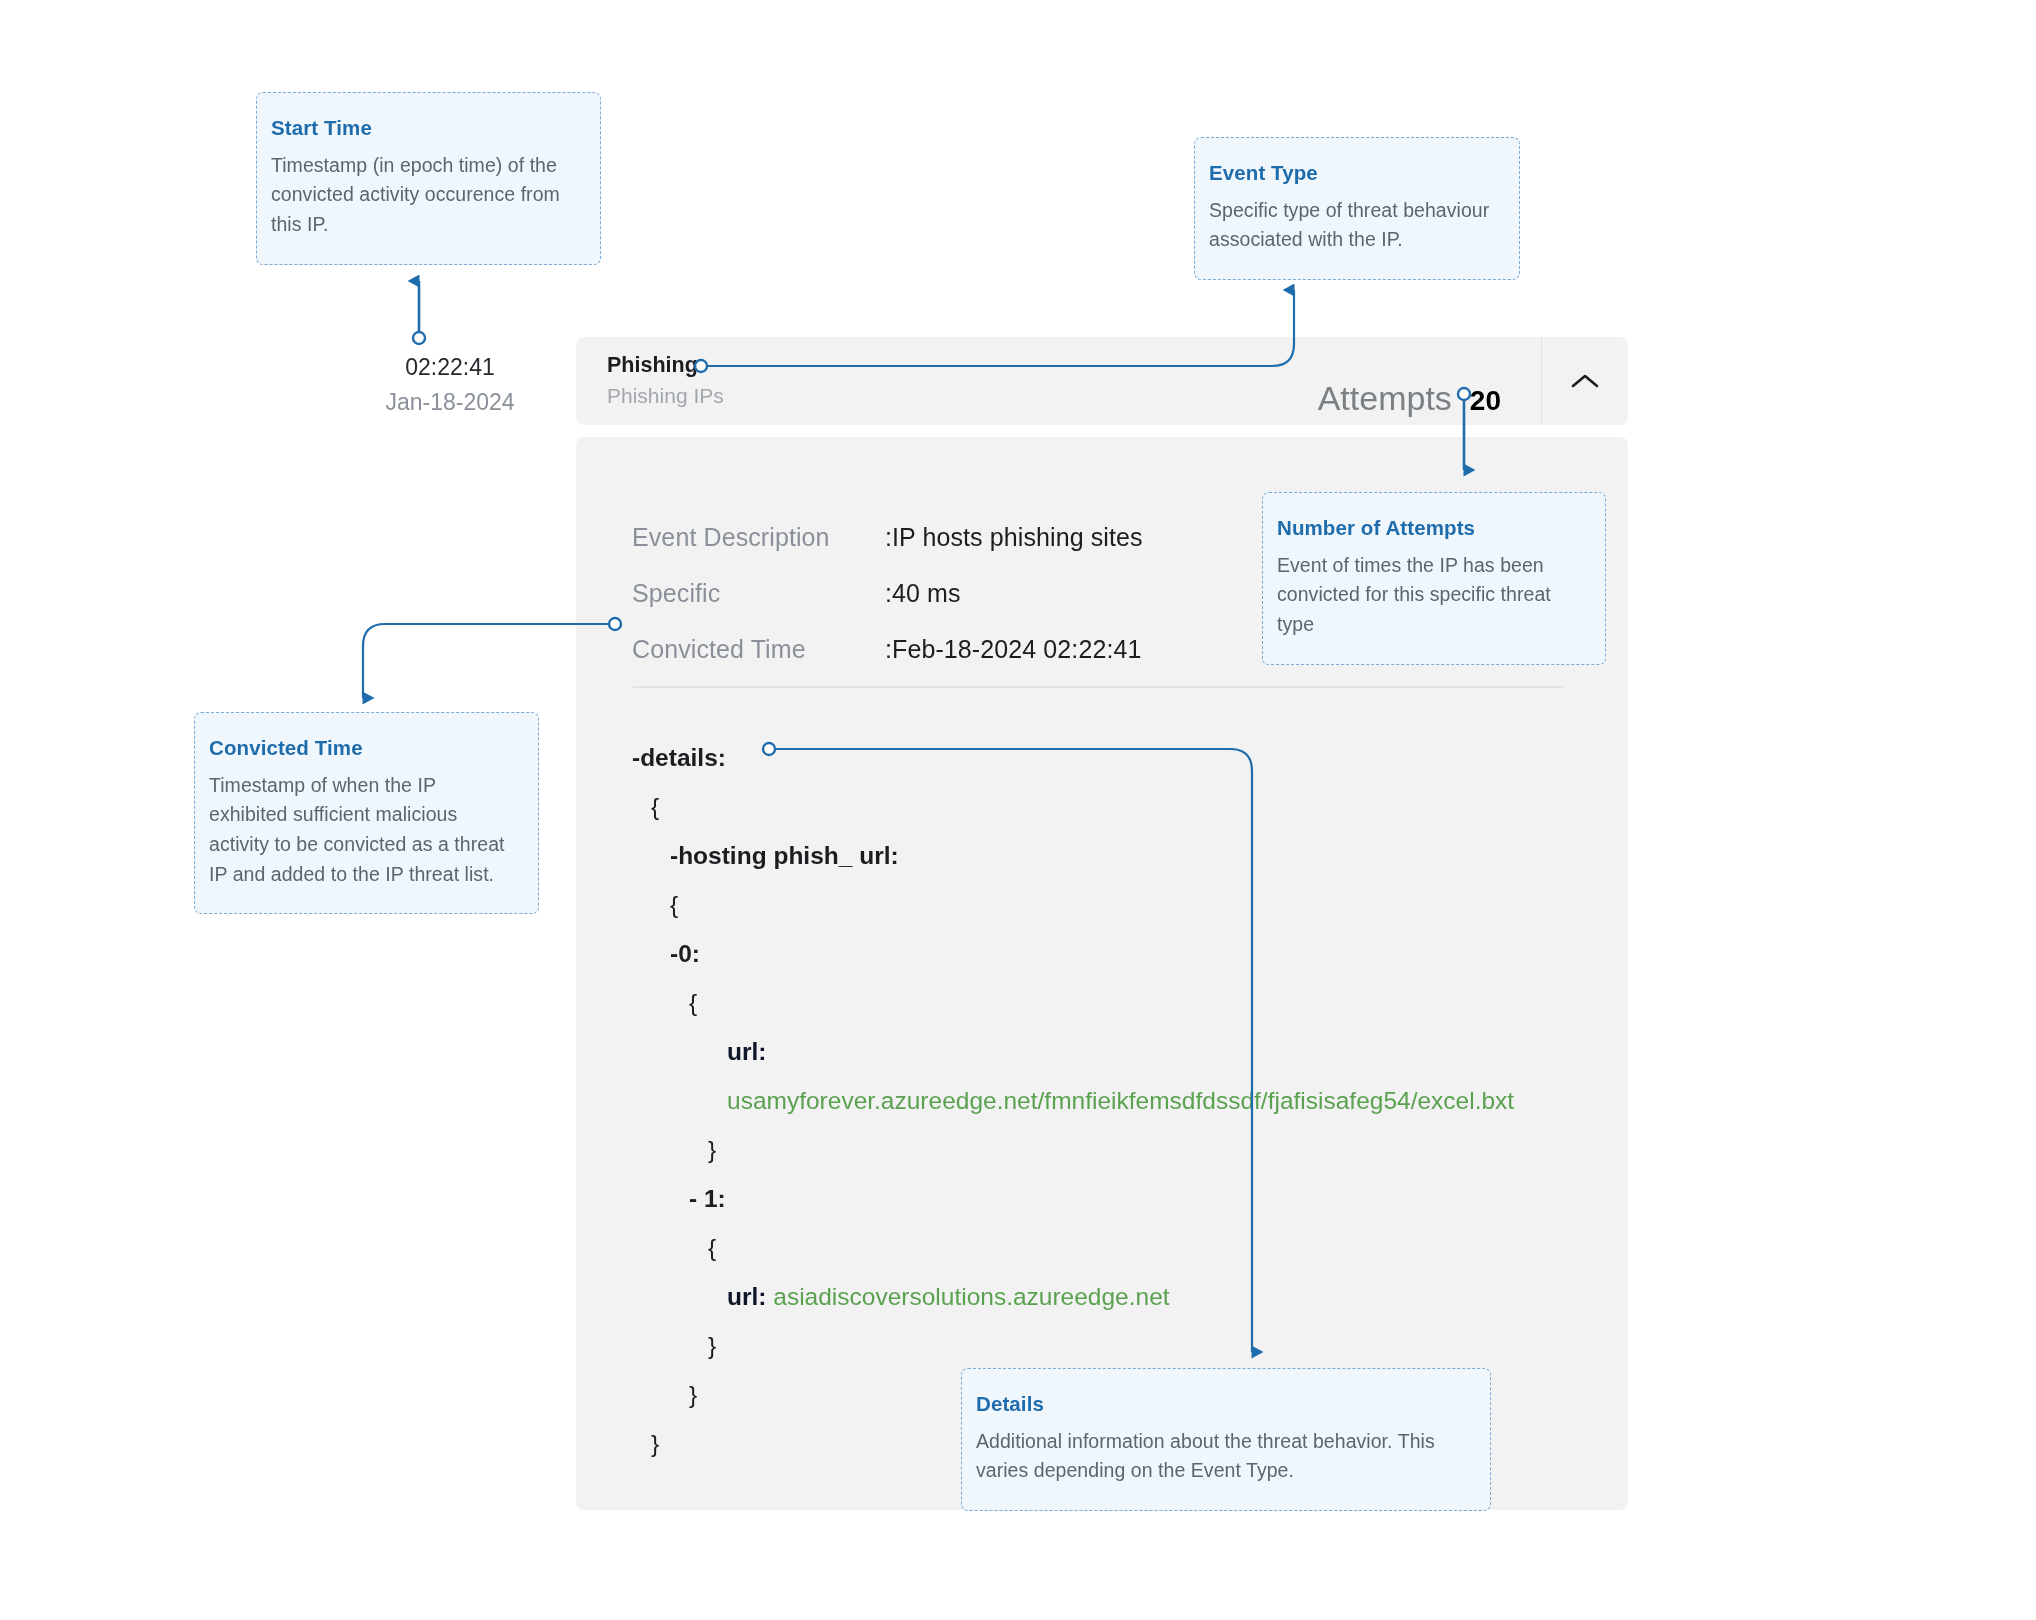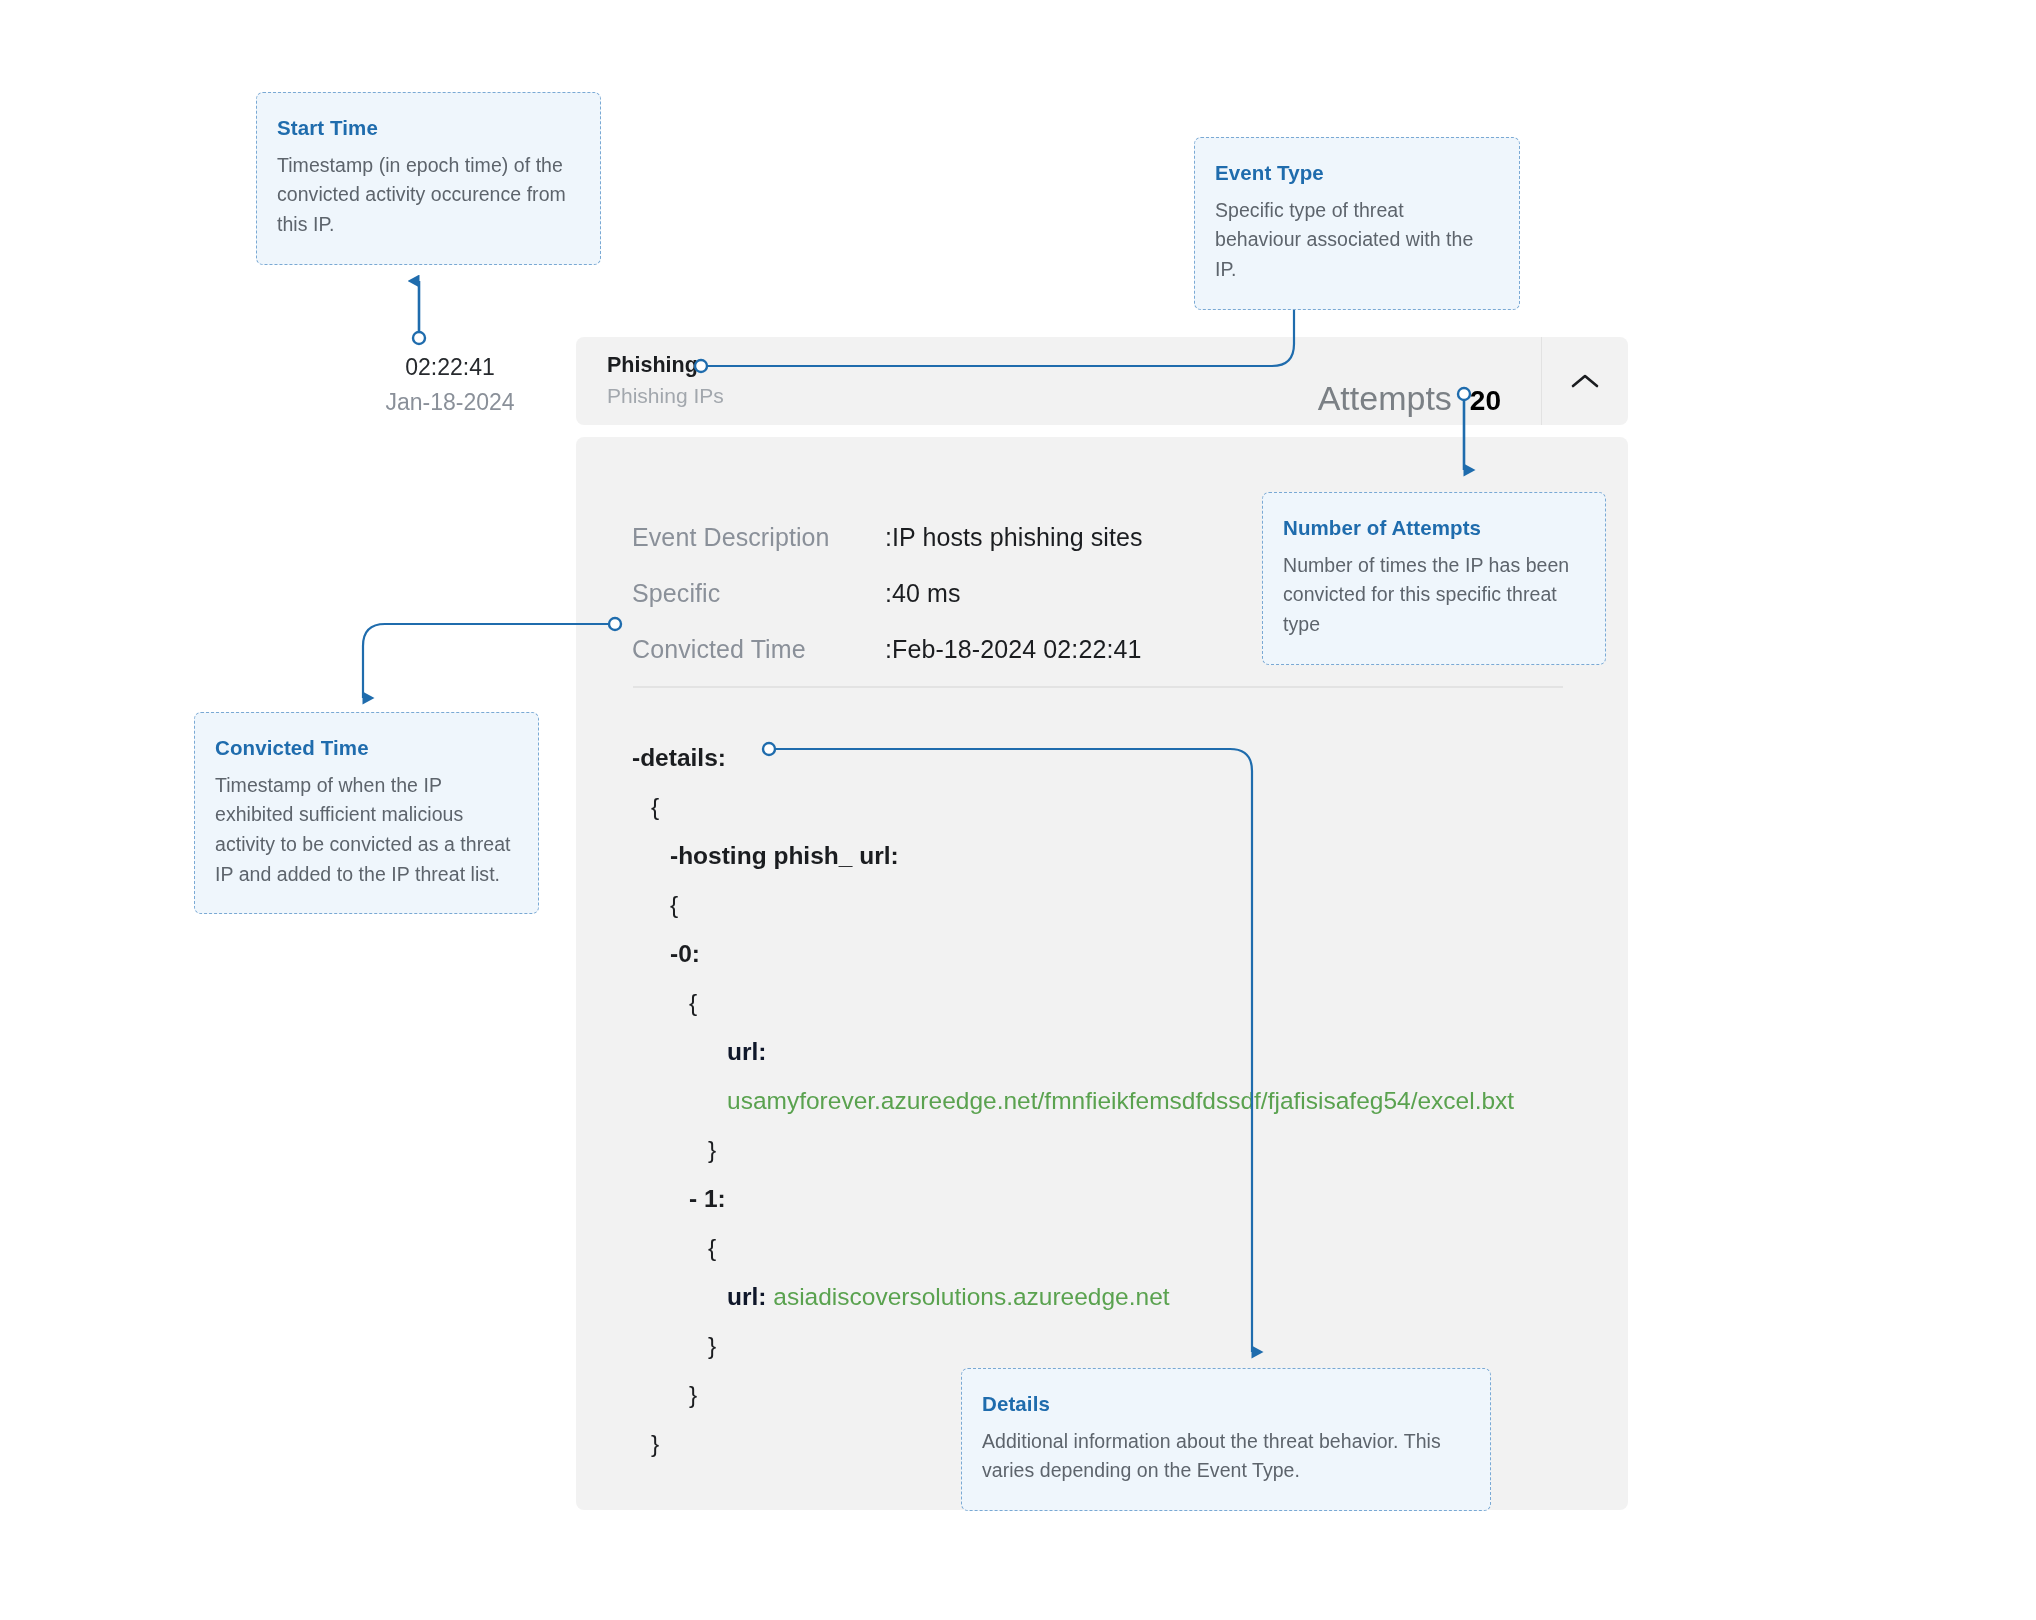--- a/index.html
+++ b/index.html
@@ -29,21 +29,21 @@
     z-index: 5;
   }
 
   
   .callout {
     position: absolute;
     box-sizing: border-box;
     background: #eff6fc;
     border: 1.6px dashed #7aa9d4;
     border-radius: 7px;
-    padding: 22px 26px 24px 20px;
+    padding: 22px 26px 24px 14px;
     z-index: 8;
   }
   .callout .c-title {
     color: #1f6cad;
     font-weight: bold;
     font-size: 20.5px;
     line-height: 1.25;
     margin-bottom: 10px;
     letter-spacing: .1px;
   }
@@ -250,21 +250,21 @@
     <div class="c-body">Timestamp (in epoch time) of the convicted activity occurence from this IP.</div>
   </div>
 
   <div class="callout" id="callout-event-type">
     <div class="c-title">Event Type</div>
     <div class="c-body">Specific type of threat behaviour associated with the IP.</div>
   </div>
 
   <div class="callout" id="callout-attempts">
     <div class="c-title">Number of Attempts</div>
-    <div class="c-body">Number of times the IP has been convicted for this specific threat type</div>
+    <div class="c-body">Event of times the IP has been convicted for this specific threat type</div>
   </div>
 
   <div class="callout" id="callout-convicted">
     <div class="c-title">Convicted Time</div>
     <div class="c-body">Timestamp of when the IP exhibited sufficient malicious activity to be convicted as a threat IP and added to the IP threat list.</div>
   </div>
 
   <div class="callout" id="callout-details">
     <div class="c-title">Details</div>
     <div class="c-body">Additional information about the threat behavior. This varies depending on the Event Type.</div>

